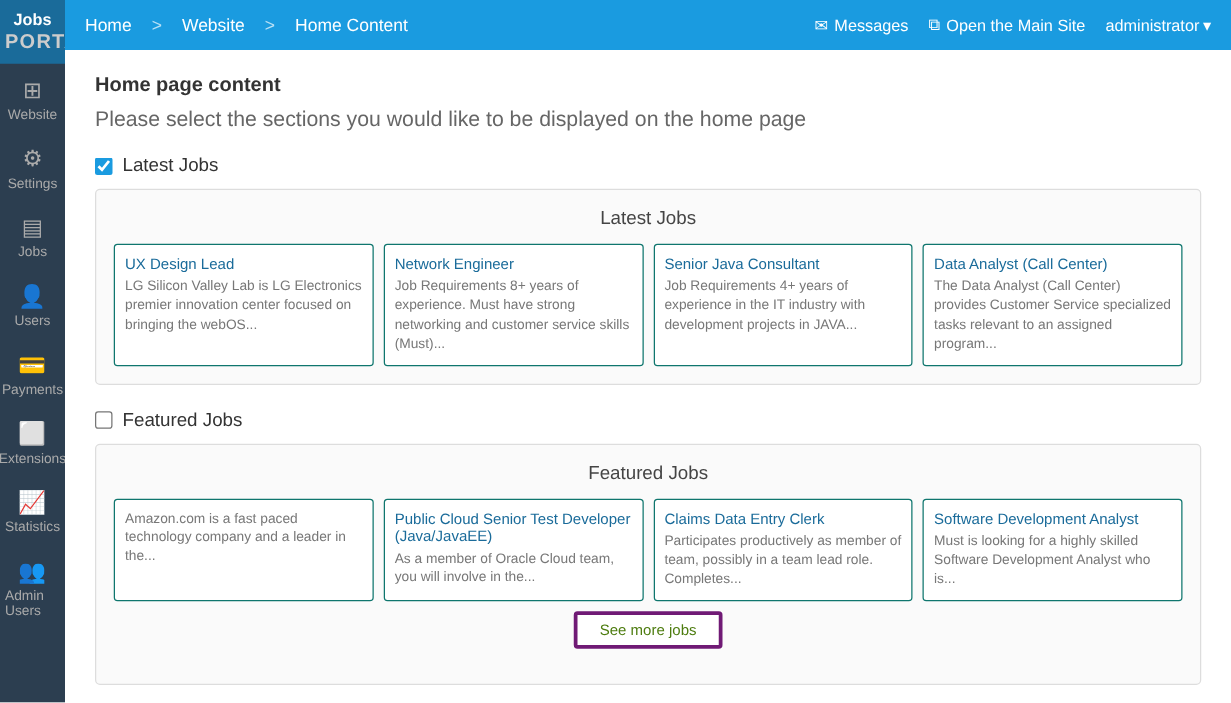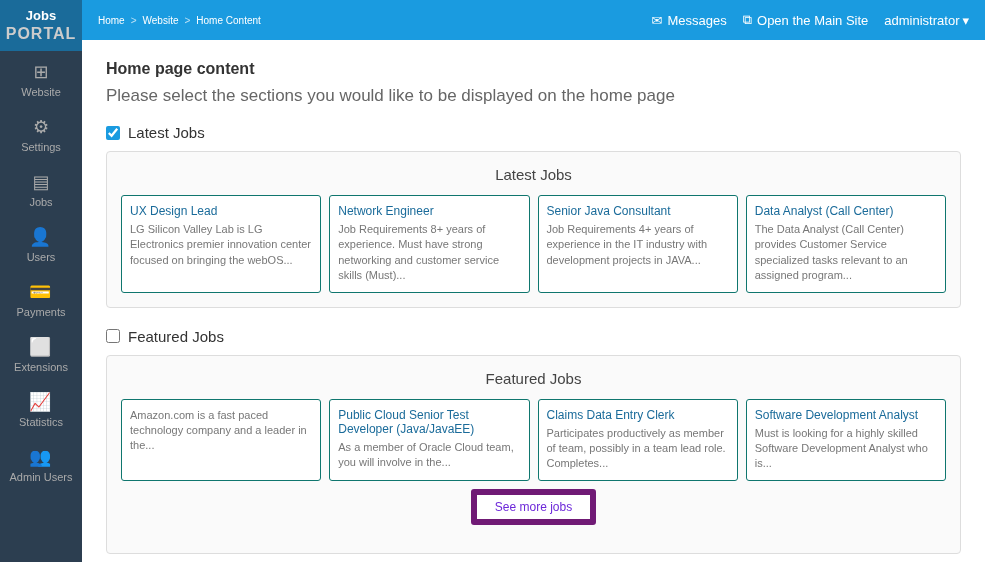--- a/index.html
+++ b/index.html
@@ -1,20 +1,20 @@
 <!DOCTYPE html>
 <html><head>
   <meta charset="utf-8">
   <style>
     * { box-sizing: border-box; margin: 0; padding: 0; }
     body { font-family: -apple-system, BlinkMacSystemFont, 'Segoe UI', Arial, sans-serif; font-size: 13px; background: #f0f0f0; display: flex; height: 562px; overflow: hidden; }
 
     
     .sidebar {
-      width: 82px;
+      width: 52px;
       background: #2c3e50;
       display: flex;
       flex-direction: column;
       align-items: center;
       padding-top: 0;
       flex-shrink: 0;
     }
     .sidebar-logo {
       width: 100%;
       background: #1a6b9a;
@@ -56,23 +56,23 @@
       background: #1a9be0;
       height: 40px;
       display: flex;
       align-items: center;
       padding: 0 16px;
       flex-shrink: 0;
     }
     .breadcrumb {
       display: flex;
       align-items: center;
-      gap: 6px;
+      gap: 16px;
       color: white;
-      font-size: 10px;
+      font-size: 14px;
       flex: 1;
     }
     .breadcrumb .sep { color: rgba(255,255,255,0.7); }
     .topbar-actions {
       display: flex;
       align-items: center;
       gap: 16px;
       color: white;
       font-size: 13px;
     }
@@ -159,25 +159,25 @@
       line-height: 1.4;
     }
 
     
     .see-more-wrap {
       text-align: center;
       margin: 8px 0 14px;
     }
     .see-more-btn {
       background: white;
-      border: 6px solid #701a75;
+      border: 3px solid #701a75;
       border-radius: 3px;
       padding: 5px 18px;
       font-size: 12px;
-      color: #6d28d9;
+      color: #4d7c0f;
       cursor: pointer;
     }
   </style>
 </head>
 <body>
 
 <aside class="sidebar">
   <div class="sidebar-logo">
     <div>Jobs</div>
     <div class="portal-text">PORTAL</div>

